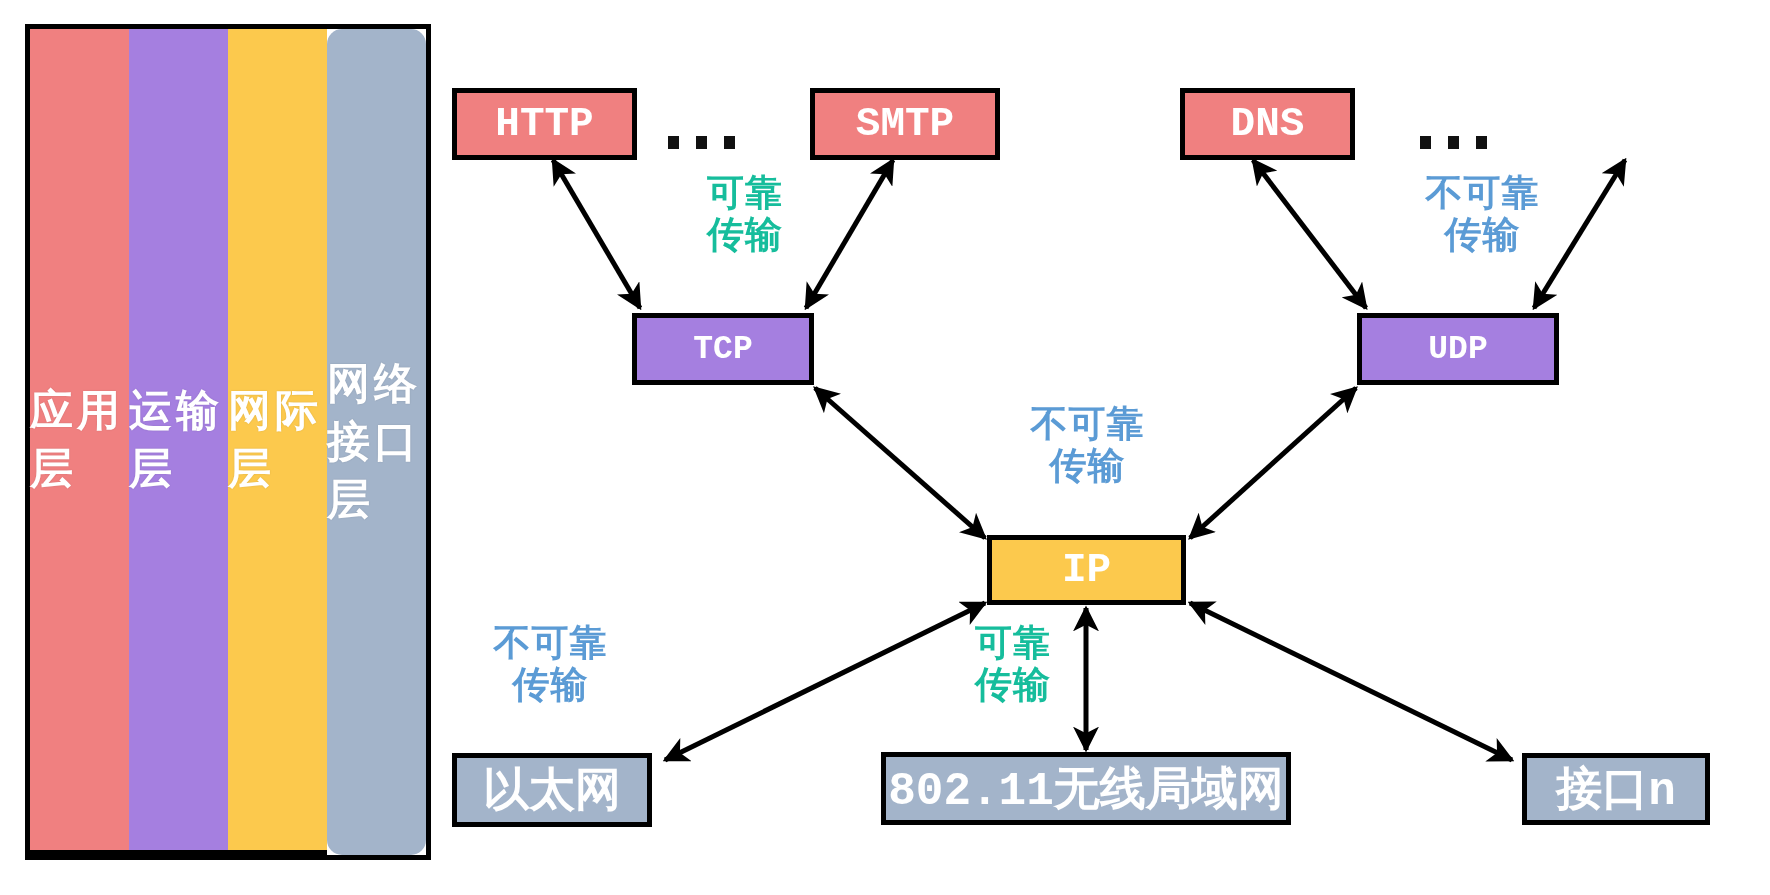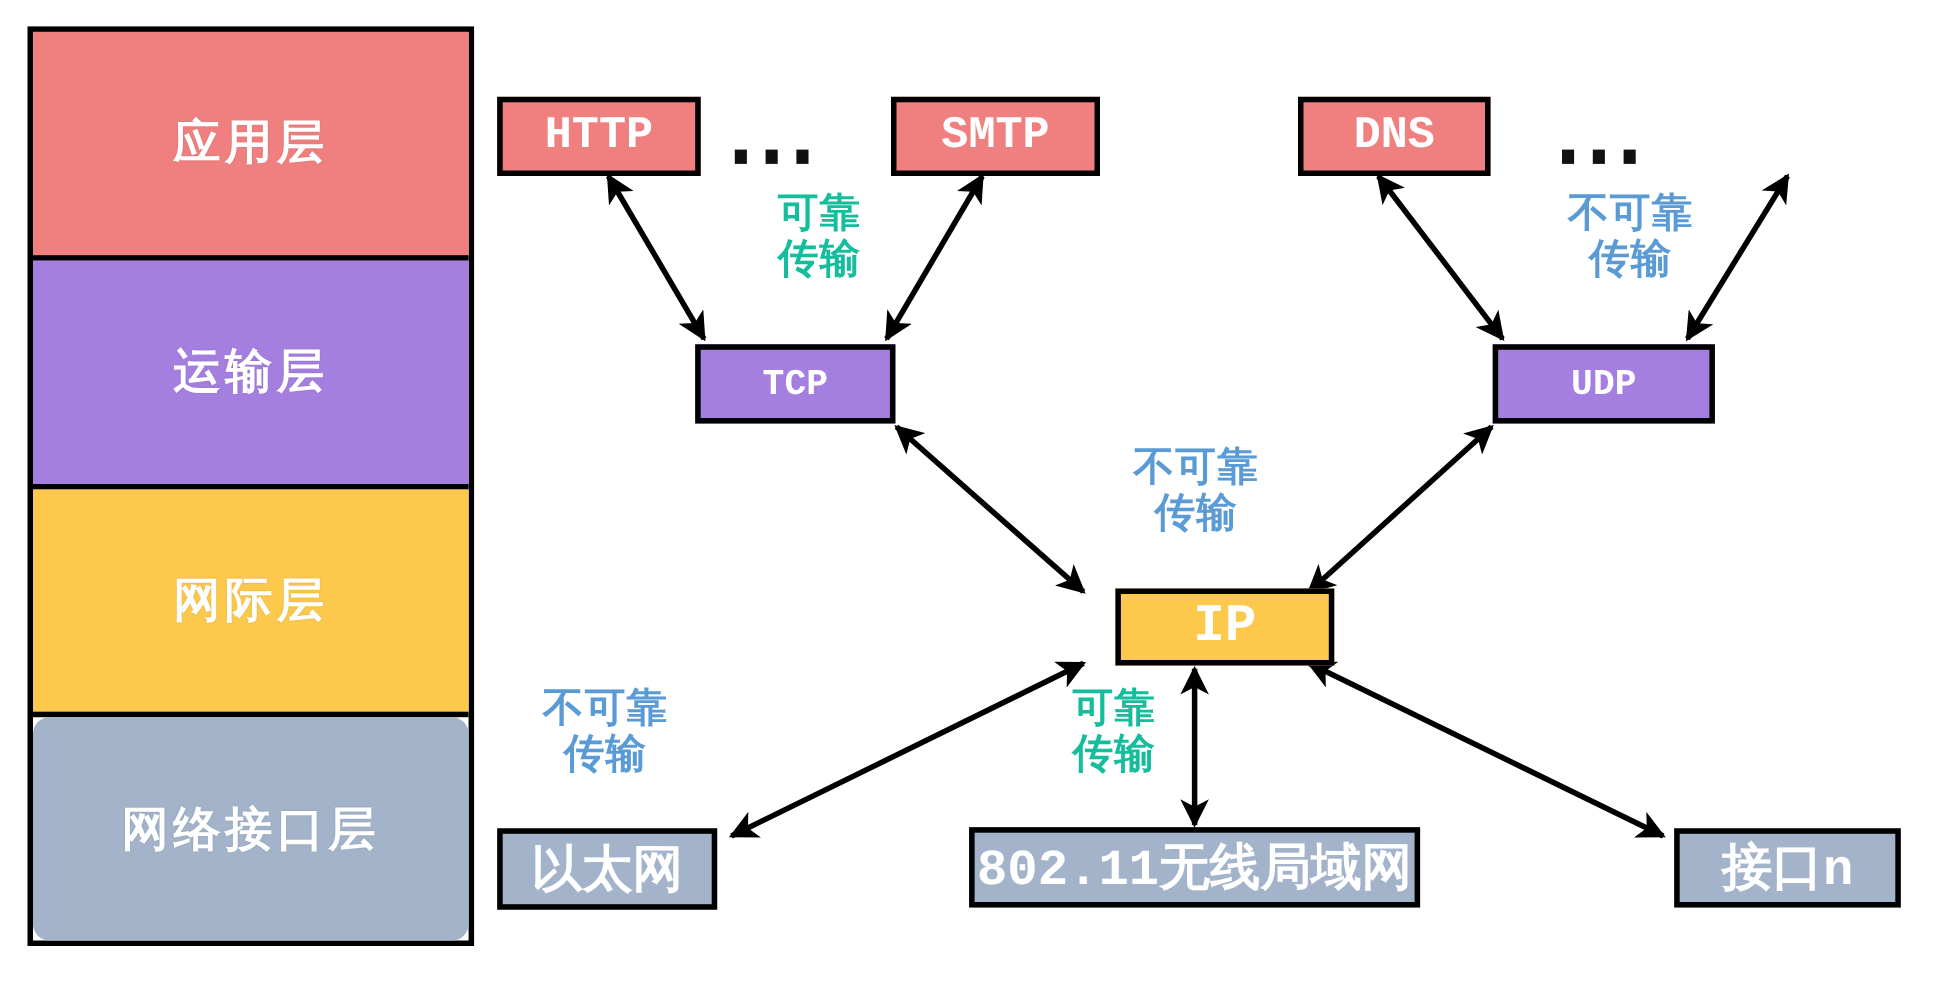--- a/index.html
+++ b/index.html
@@ -18,21 +18,21 @@
   
   .layer-stack {
     position: absolute;
     left: 25px;
     top: 24px;
     width: 406px;
     height: 836px;
     border: 5px solid #000000;
     box-sizing: border-box;
     display: flex;
-    flex-direction: column;
+    flex-direction: row;
   }
   .layer-cell {
     flex: 1 1 0;
     display: flex;
     align-items: center;
     justify-content: center;
     border-bottom: 5px solid #000000;
     box-sizing: border-box;
   }
   .layer-cell:last-child { border-bottom: none; border-radius: 15px; }
@@ -51,21 +51,21 @@
     display: flex;
     align-items: center;
     justify-content: center;
     color: #ffffff;
     font-weight: bold;
     white-space: nowrap;
   }
   .node span { display: block; font-family: Liberation Mono, monospace; }
   .n-app   { font-size: 41px; }
   .n-tr    { font-size: 33px; justify-content: center; }
-  .n-ip    { font-size: 48px; margin-left: 27px; }
+  .n-ip    { font-size: 41px; }
   .n-link  { font-size: 46px; }
   
   .edge-label {
     position: absolute;
     font-size: 37px;
     font-weight: bold;
     line-height: 1.13;
     text-align: center;
     white-space: pre;
     letter-spacing: 1px;
@@ -178,21 +178,21 @@
   </div>
 
   <div class="node n-link" style="left:452px; top:753px; width:200px; height:74px; background:#A3B4CA">
     <span>以太网</span>
   </div>
 
   <div class="node n-link" style="left:881px; top:752px; width:410px; height:73px; background:#A3B4CA">
     <span>802.11无线局域网</span>
   </div>
 
-  <div class="node n-link" style="left:1522px; top:753px; width:206px; height:72px; background:#A3B4CA">
+  <div class="node n-link" style="left:1522px; top:753px; width:188px; height:72px; background:#A3B4CA">
     <span>接口n</span>
   </div>
 
   <div class="edge-label" style="left:650px; top:172px; width:190px; color:#16BD9C;">可靠
 传输</div>
 
   <div class="edge-label" style="left:1375px; top:172px; width:215px; color:#5B9BD5;">不可靠
 传输</div>
 
   <div class="edge-label" style="left:980px; top:403px; width:215px; color:#5B9BD5;">不可靠

